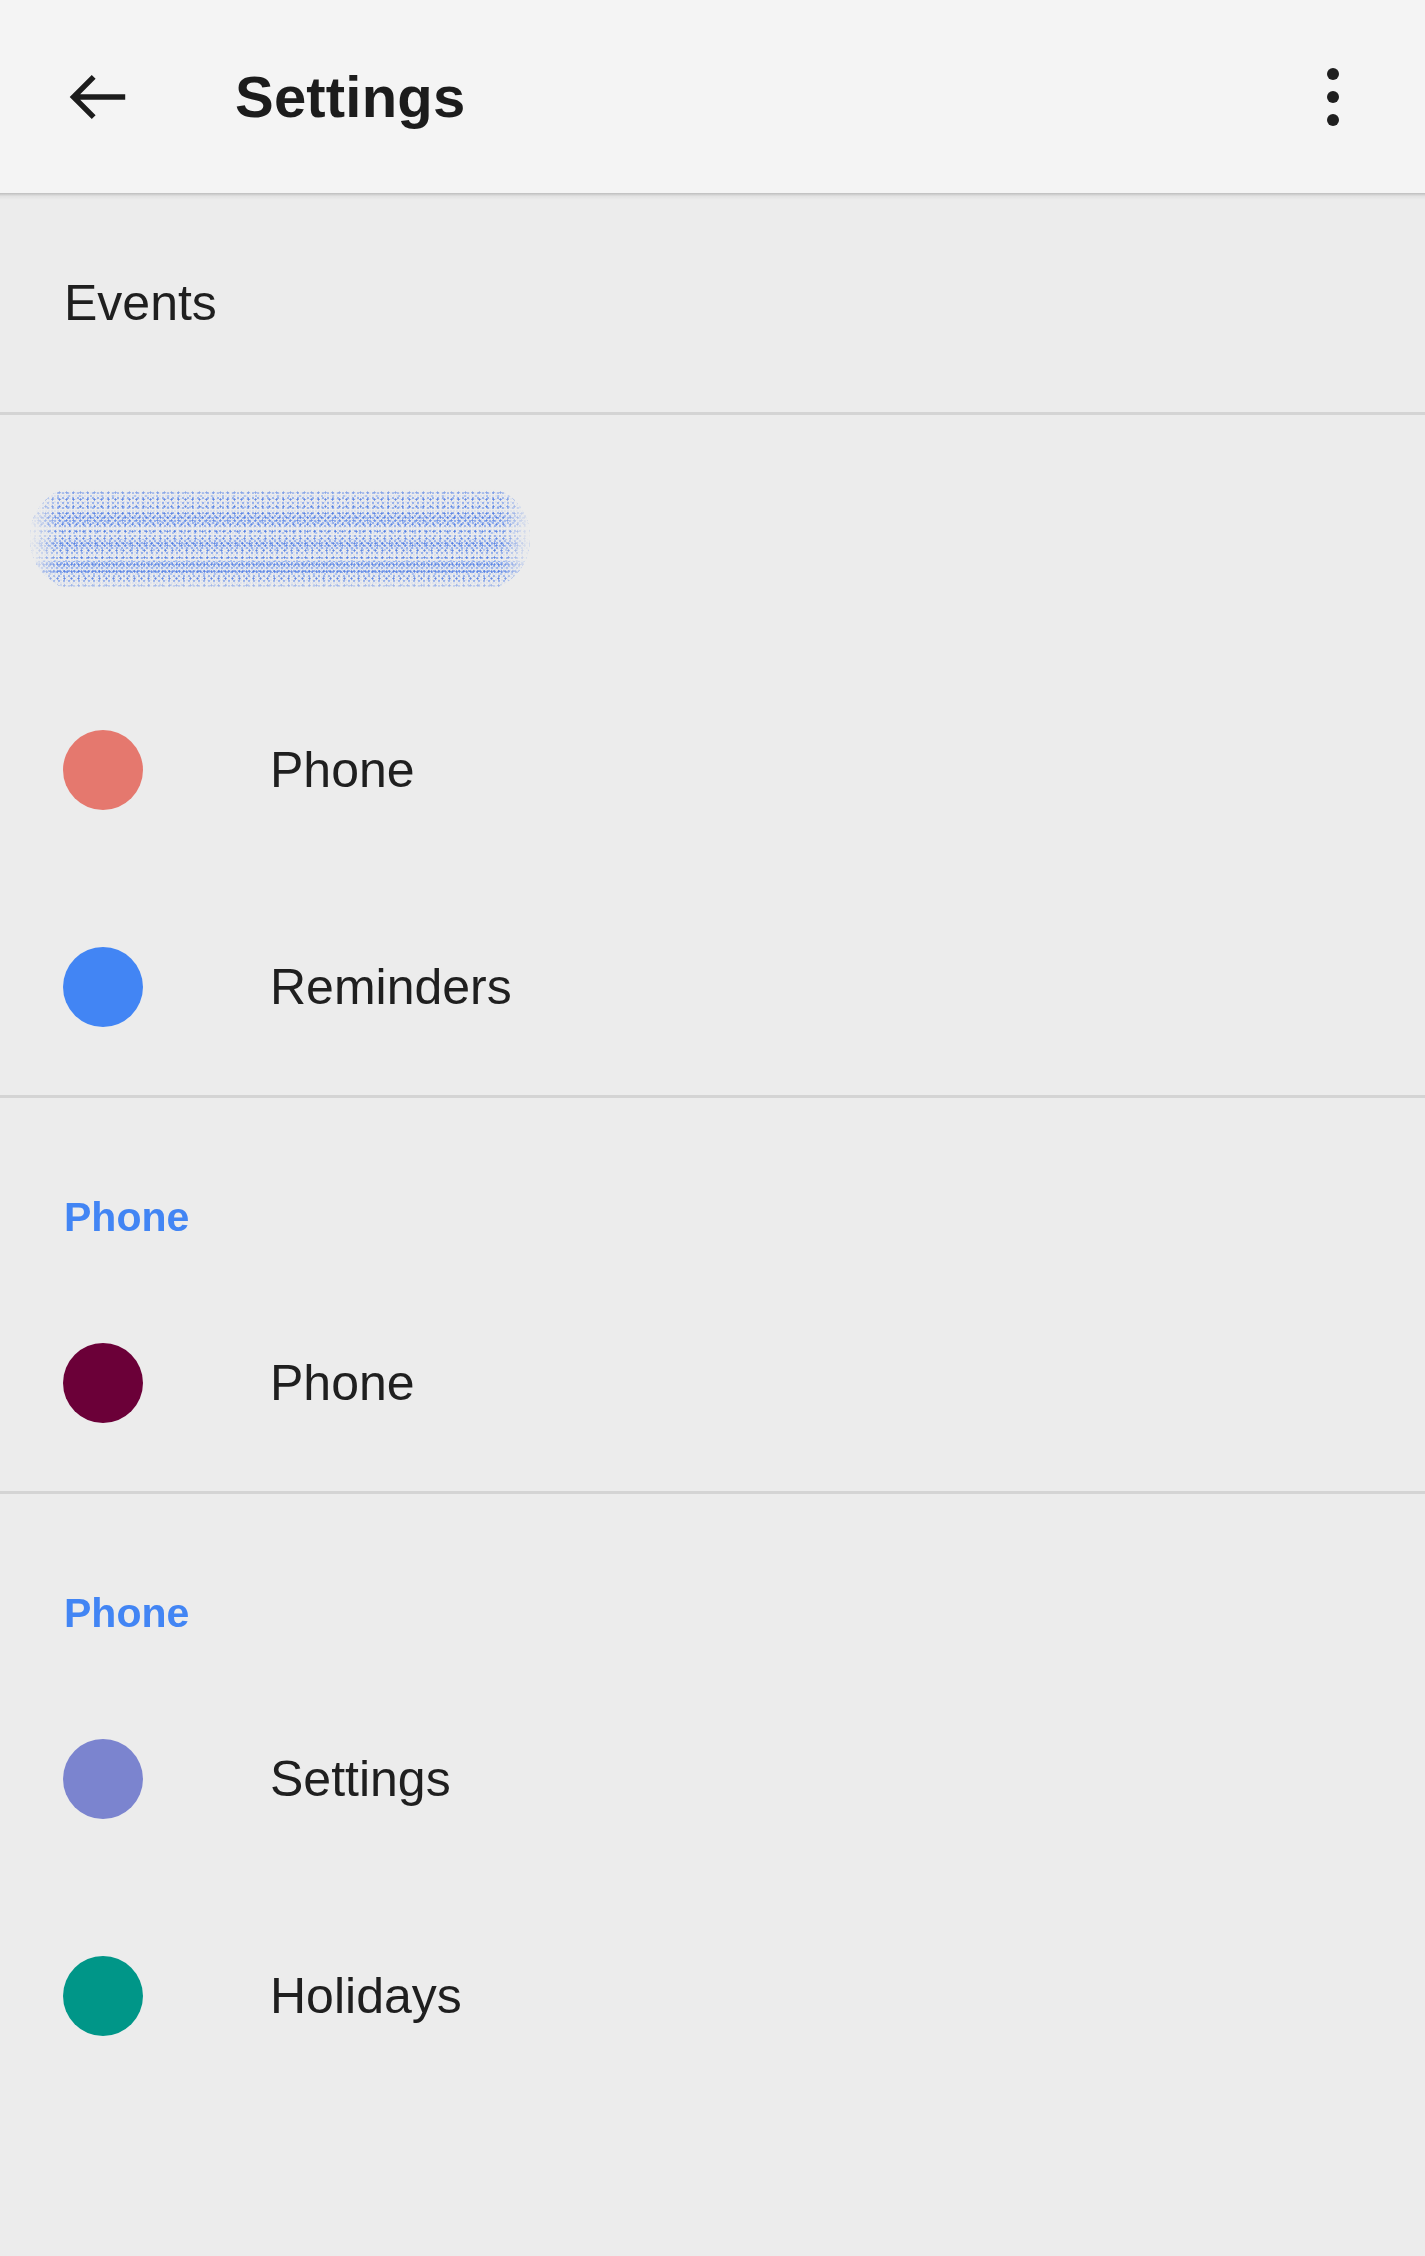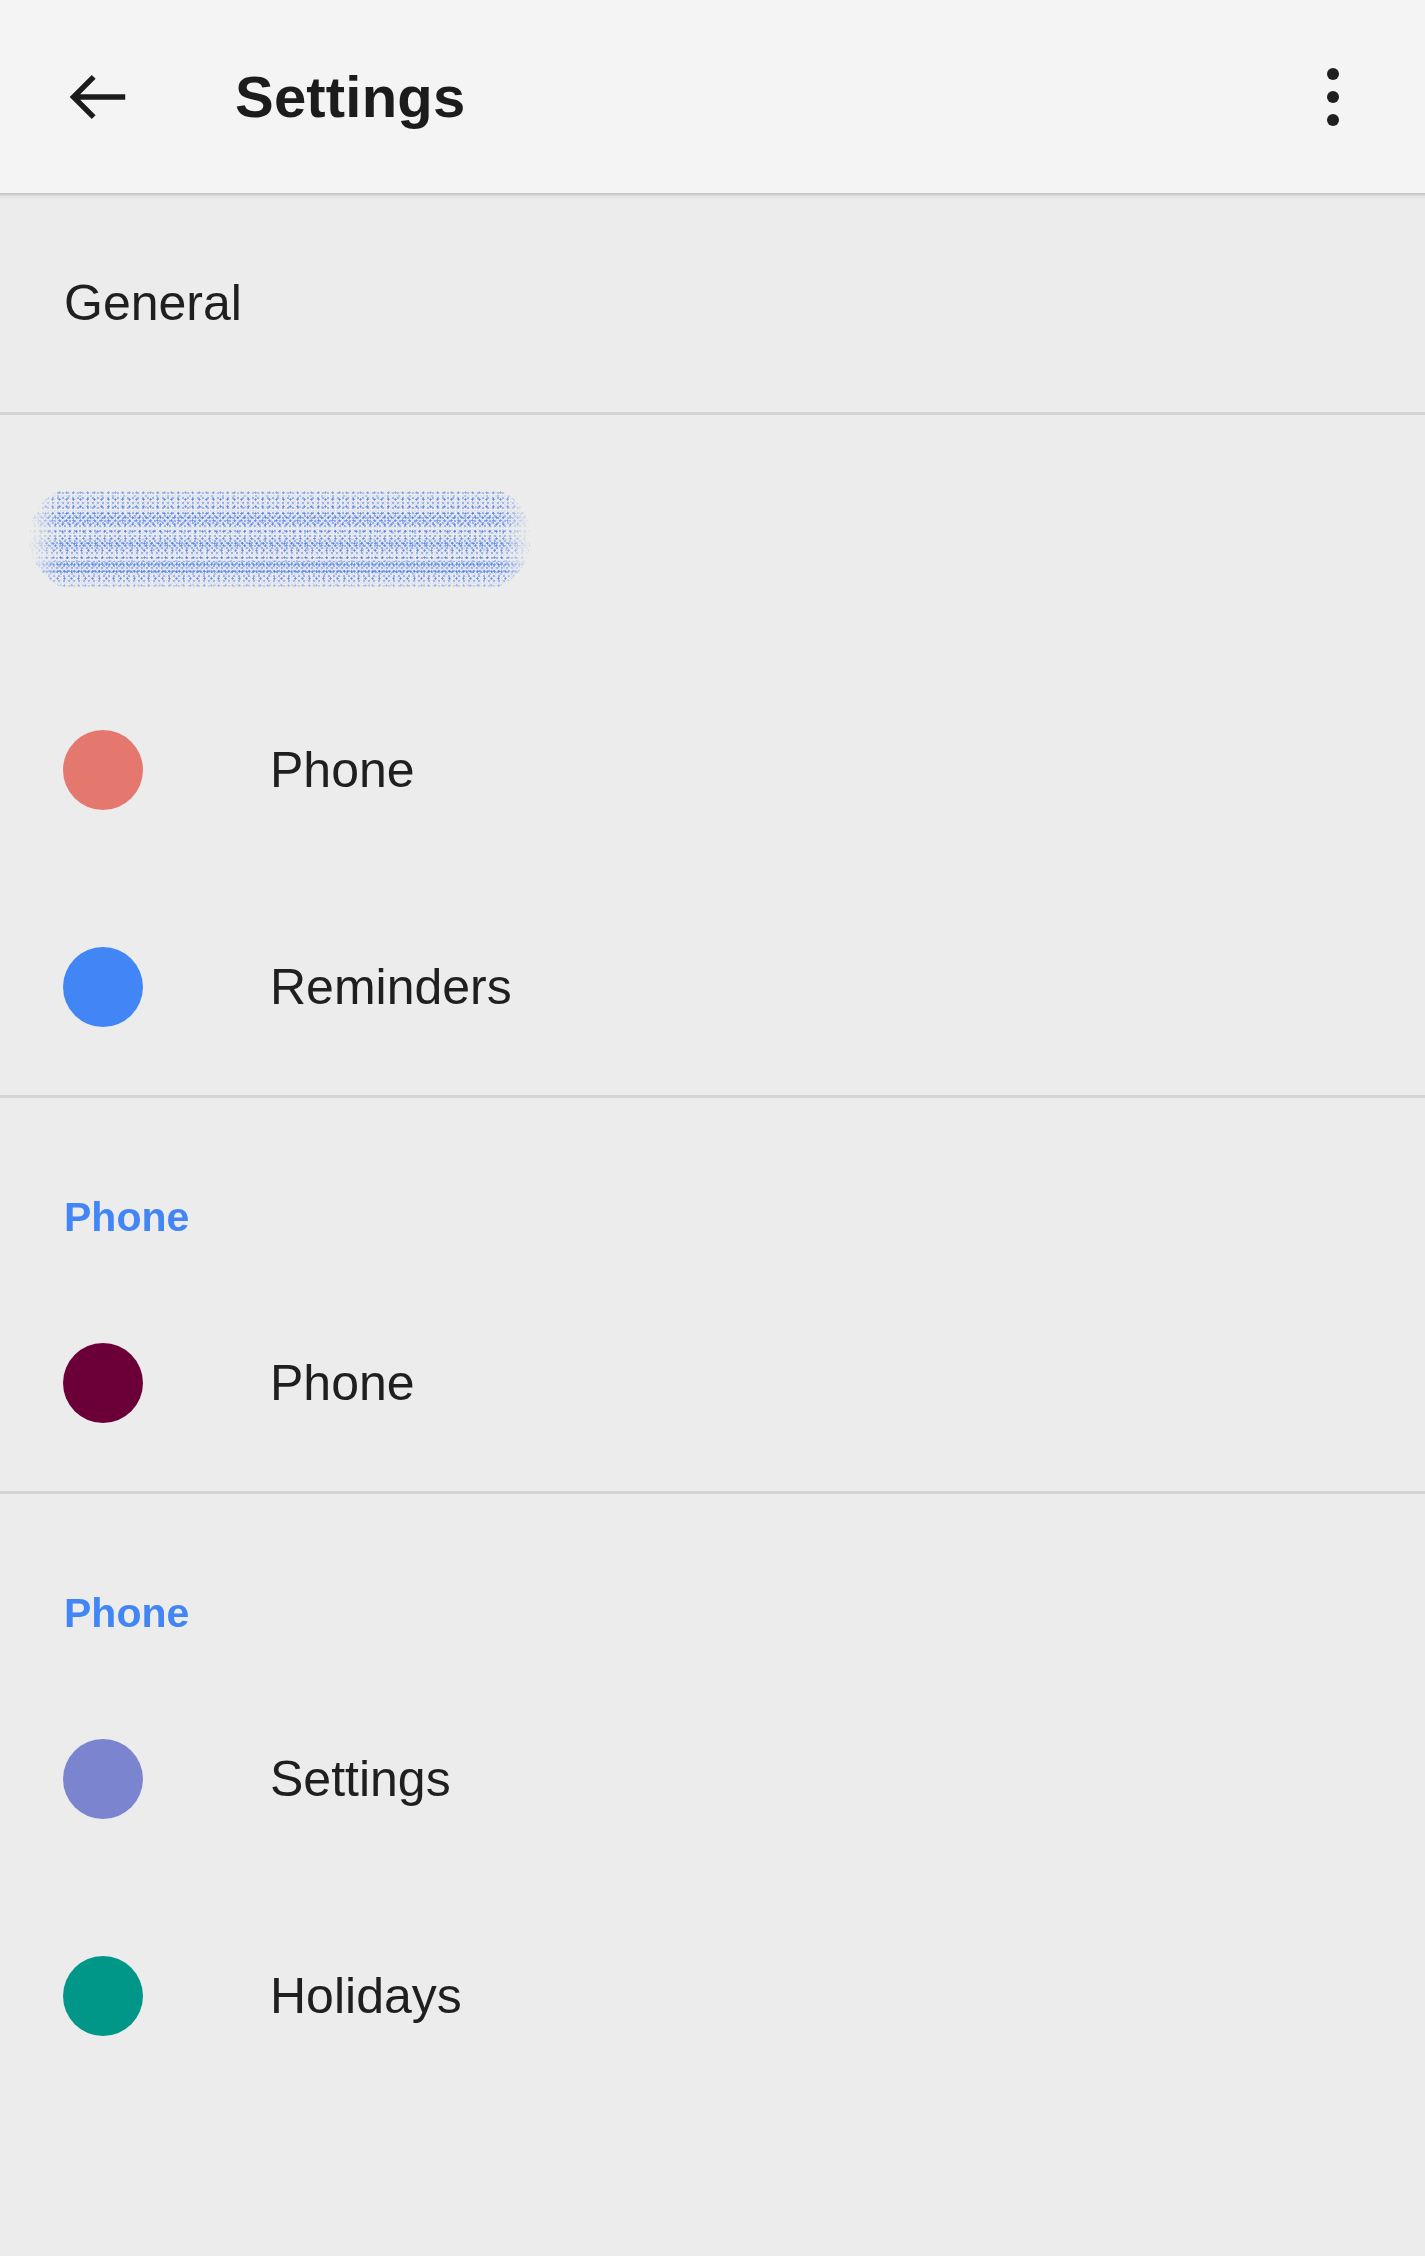--- a/index.html
+++ b/index.html
@@ -201,21 +201,21 @@
       <i></i>
         <i></i>
         <i></i>
     </span>
   </div>
 </div>
 
 <div class="content">
 
   <div class="simple-row">
-    <span class="label">General</span>
+    <span class="label">Events</span>
   </div>
 
 
   <div class="divider"></div>
 
   <div class="redacted-wrap">
     <div class="redacted">
       <div class="rl rl1"></div>
       <div class="rl rl2"></div>
       <div class="rl rl3"></div>

